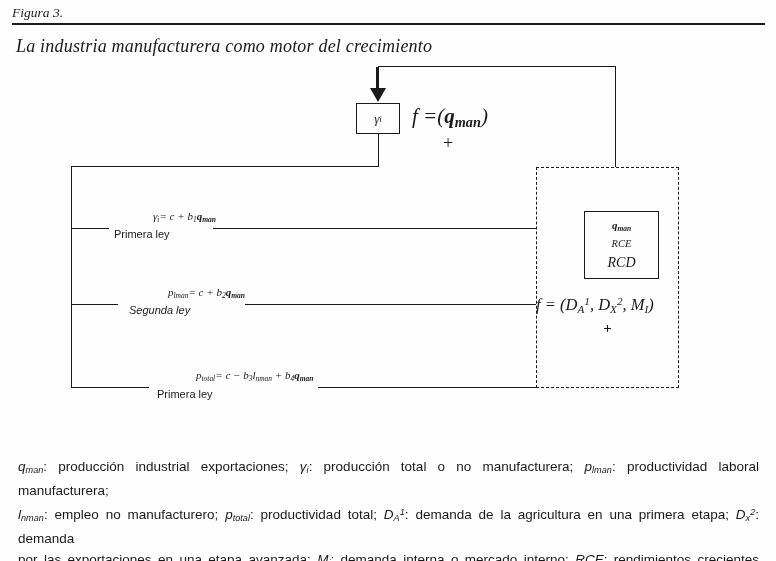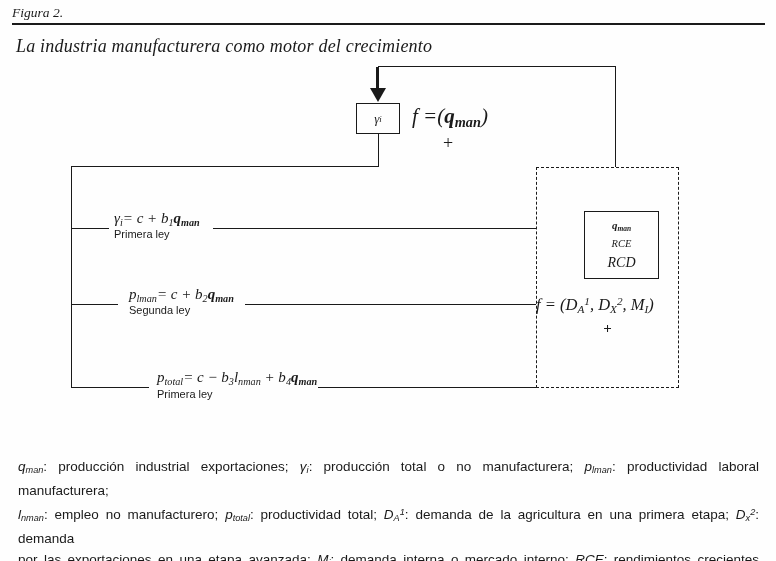--- a/index.html
+++ b/index.html
@@ -20,26 +20,26 @@
     border-left:8px solid transparent; border-right:8px solid transparent;
     border-top:14px solid #1a1a1a; }
 
   .gamma-box { left:356px; top:103px; width:44px; height:31px;
     border:1px solid #1a1a1a; display:flex; align-items:center; justify-content:center;
     font-size:13px; background:#fefefe; }
 
   .top-eq { left:412px; top:104px; font-size:21px; }
   .plus-top { left:433px; top:133px; width:30px; text-align:center; font-size:18px; }
 
-  .law-eq { font-size:15px; white-space:nowrap; }
+  .law-eq { font-size:11px; white-space:nowrap;margin-left:39px; }
   .law-label { font-family:"Liberation Sans", sans-serif; font-size:11px; white-space:nowrap; }
   .law1-eq { left:114px; top:210px; }
   .law1-label { left:114px; top:228px; }
   .law2-eq { left:129px; top:286px; }
-  .law2-label { left:129px; top:304px; }
+  .law2-label { left:129px; top:304px;font-style:italic; }
   .law3-eq { left:157px; top:369px; }
   .law3-label { left:157px; top:388px; }
 
   .dashed-box { left:536px; top:167px; width:143px; height:221px; border:1px dashed #1a1a1a; }
   .inner-box { left:584px; top:211px; width:75px; height:68px; border:1px solid #1a1a1a;
     display:flex; flex-direction:column; align-items:center; justify-content:space-evenly;
     font-size:11px; padding:2px 0; }
   .inner-line { line-height:1; }
   .demand-eq { left:536px; top:295px; width:160px; text-align:left; font-size:16.5px; white-space:nowrap; }
   .plus-demand { left:536px; top:320px; width:143px; text-align:center; font-size:15px; font-weight:700; }
@@ -54,21 +54,21 @@
   .s-bit { font-style:italic; font-weight:700; }
   .s-sub { font-style:italic; font-size:68%; vertical-align:-0.25em; }
   .s-bsub{ font-style:italic; font-weight:700; font-size:68%; vertical-align:-0.25em; }
   .s-sup { font-style:italic; font-size:68%; vertical-align:0.45em; }
 </style>
 </head>
 <body>
 
 <div class="page">
 
-  <div class="abs figura-label">Figura 2.</div>
+  <div class="abs figura-label">Figura 3.</div>
   <div class="ln header-rule"></div>
   <div class="abs fig-title">La industria manufacturera como motor del crecimiento</div>
 
   <div class="ln" style="left:378px; top:66px; width:238px; height:1px;"></div>
   <div class="ln" style="left:615px; top:66px; width:1px; height:101px;"></div>
 
   <div class="abs arrow-shaft"></div>
   <div class="abs arrow-head"></div>
 
   <div class="abs gamma-box">

